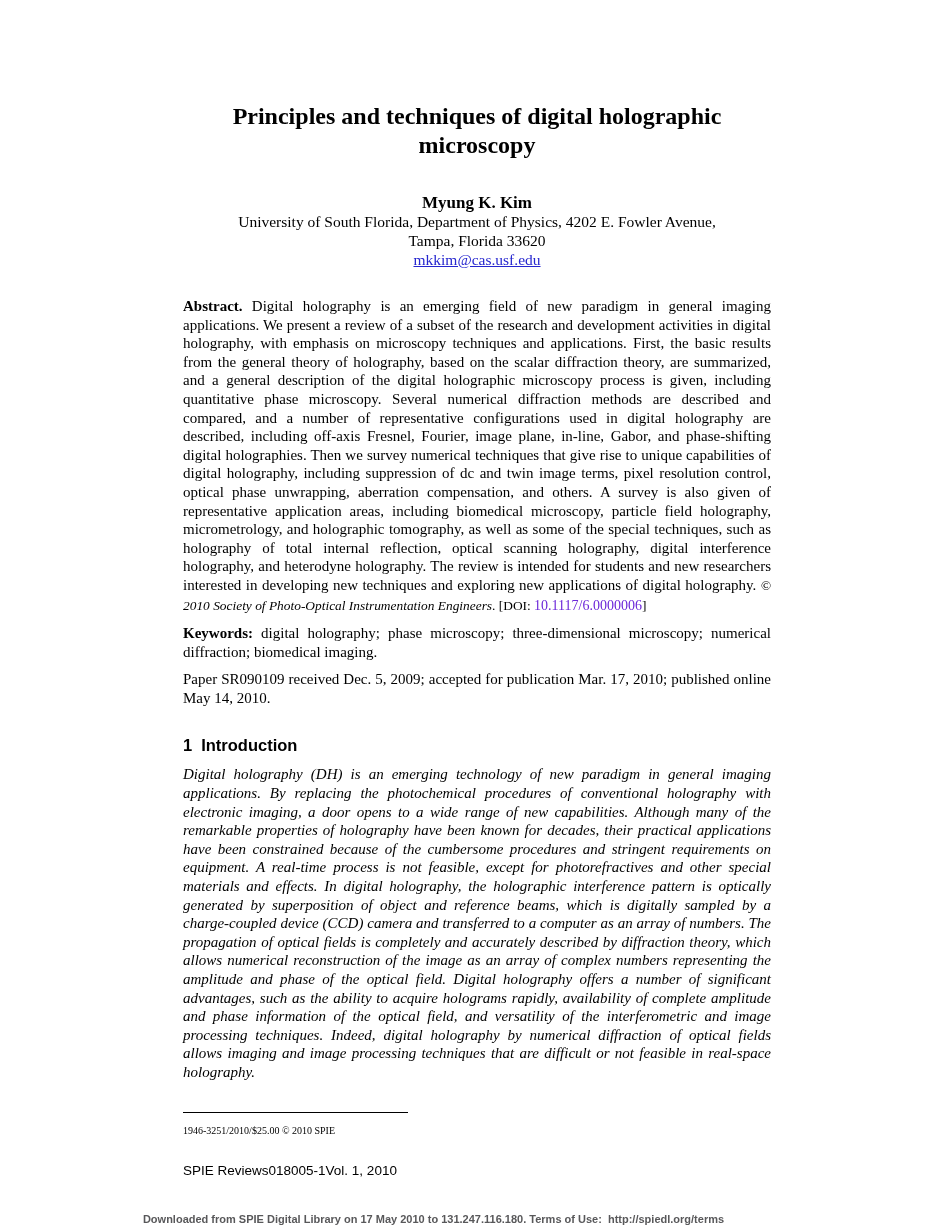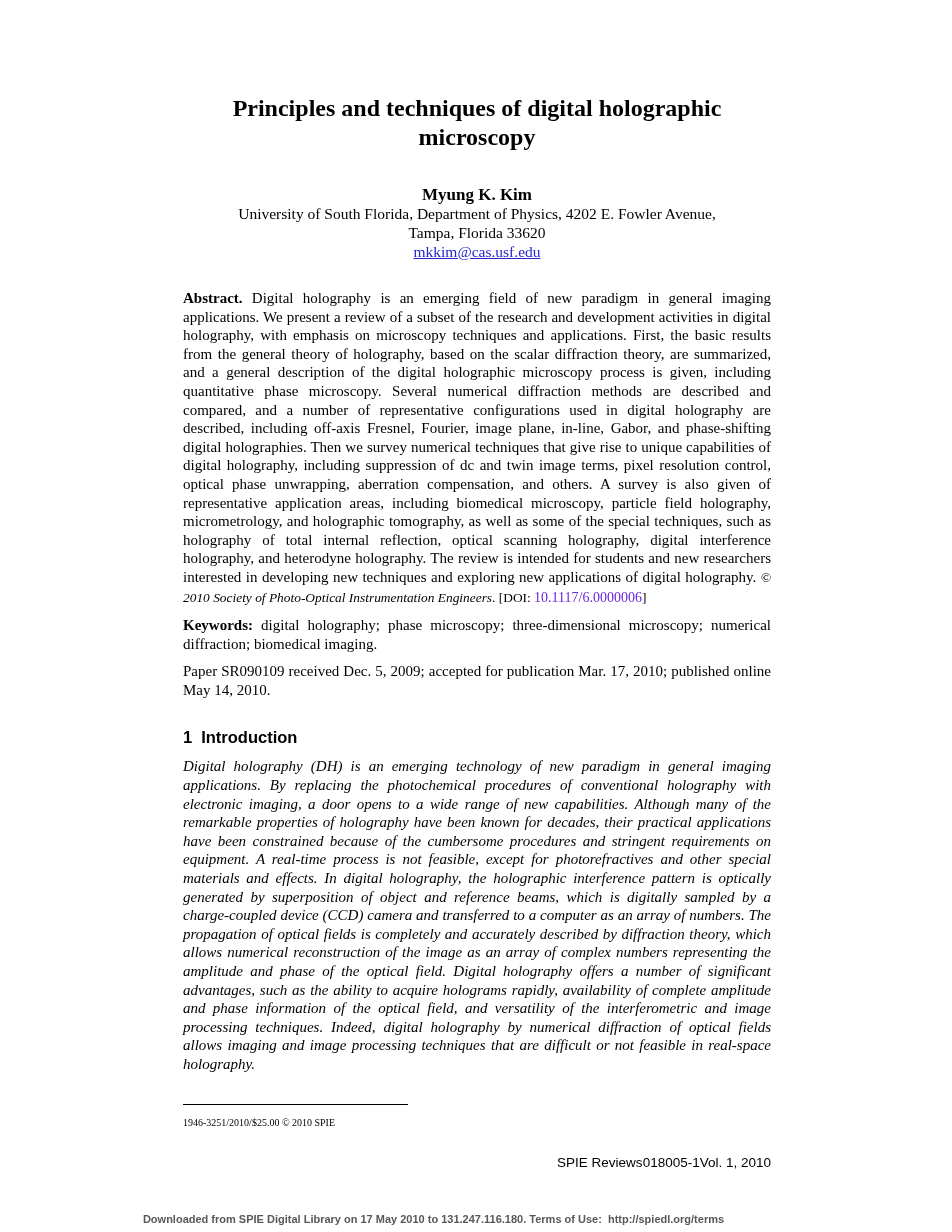--- a/index.html
+++ b/index.html
@@ -6,21 +6,21 @@
   body {
     width: 952px; height: 1232px;
     background: #ffffff;
     color: #000000;
     font-family: "Liberation Serif", serif;
     position: relative;
     overflow: hidden;
   }
   .content {
     position: absolute;
-    left: 183px; top: 8px;
+    left: 183px; top: 16px;
     width: 588px;
   }
   .title {
     margin: 86px 0 0 0;
     font-size: 24px;
     line-height: 29px;
     font-weight: bold;
     text-align: center;
     font-family: "Liberation Serif", serif;
   }
@@ -51,21 +51,21 @@
   .footnote-rule {
     margin-top: 30px;
     width: 225px;
     border-top: 1.5px solid #000;
     height: 0;
   }
   .footnote-text { font-size: 10px; line-height: 17px; margin-top: 9px; }
   .page-footer {
     margin-top: 24px;
     display: flex;
-    justify-content: flex-end;
+    justify-content: flex-start;
     align-items: baseline;
     font-family: "Liberation Sans", sans-serif;
     font-size: 13.5px;
   }
   .download-notice {
     position: absolute;
     left: 0; bottom: 7px;
     width: 867px;
     text-align: center;
     font-family: "Liberation Sans", sans-serif;

